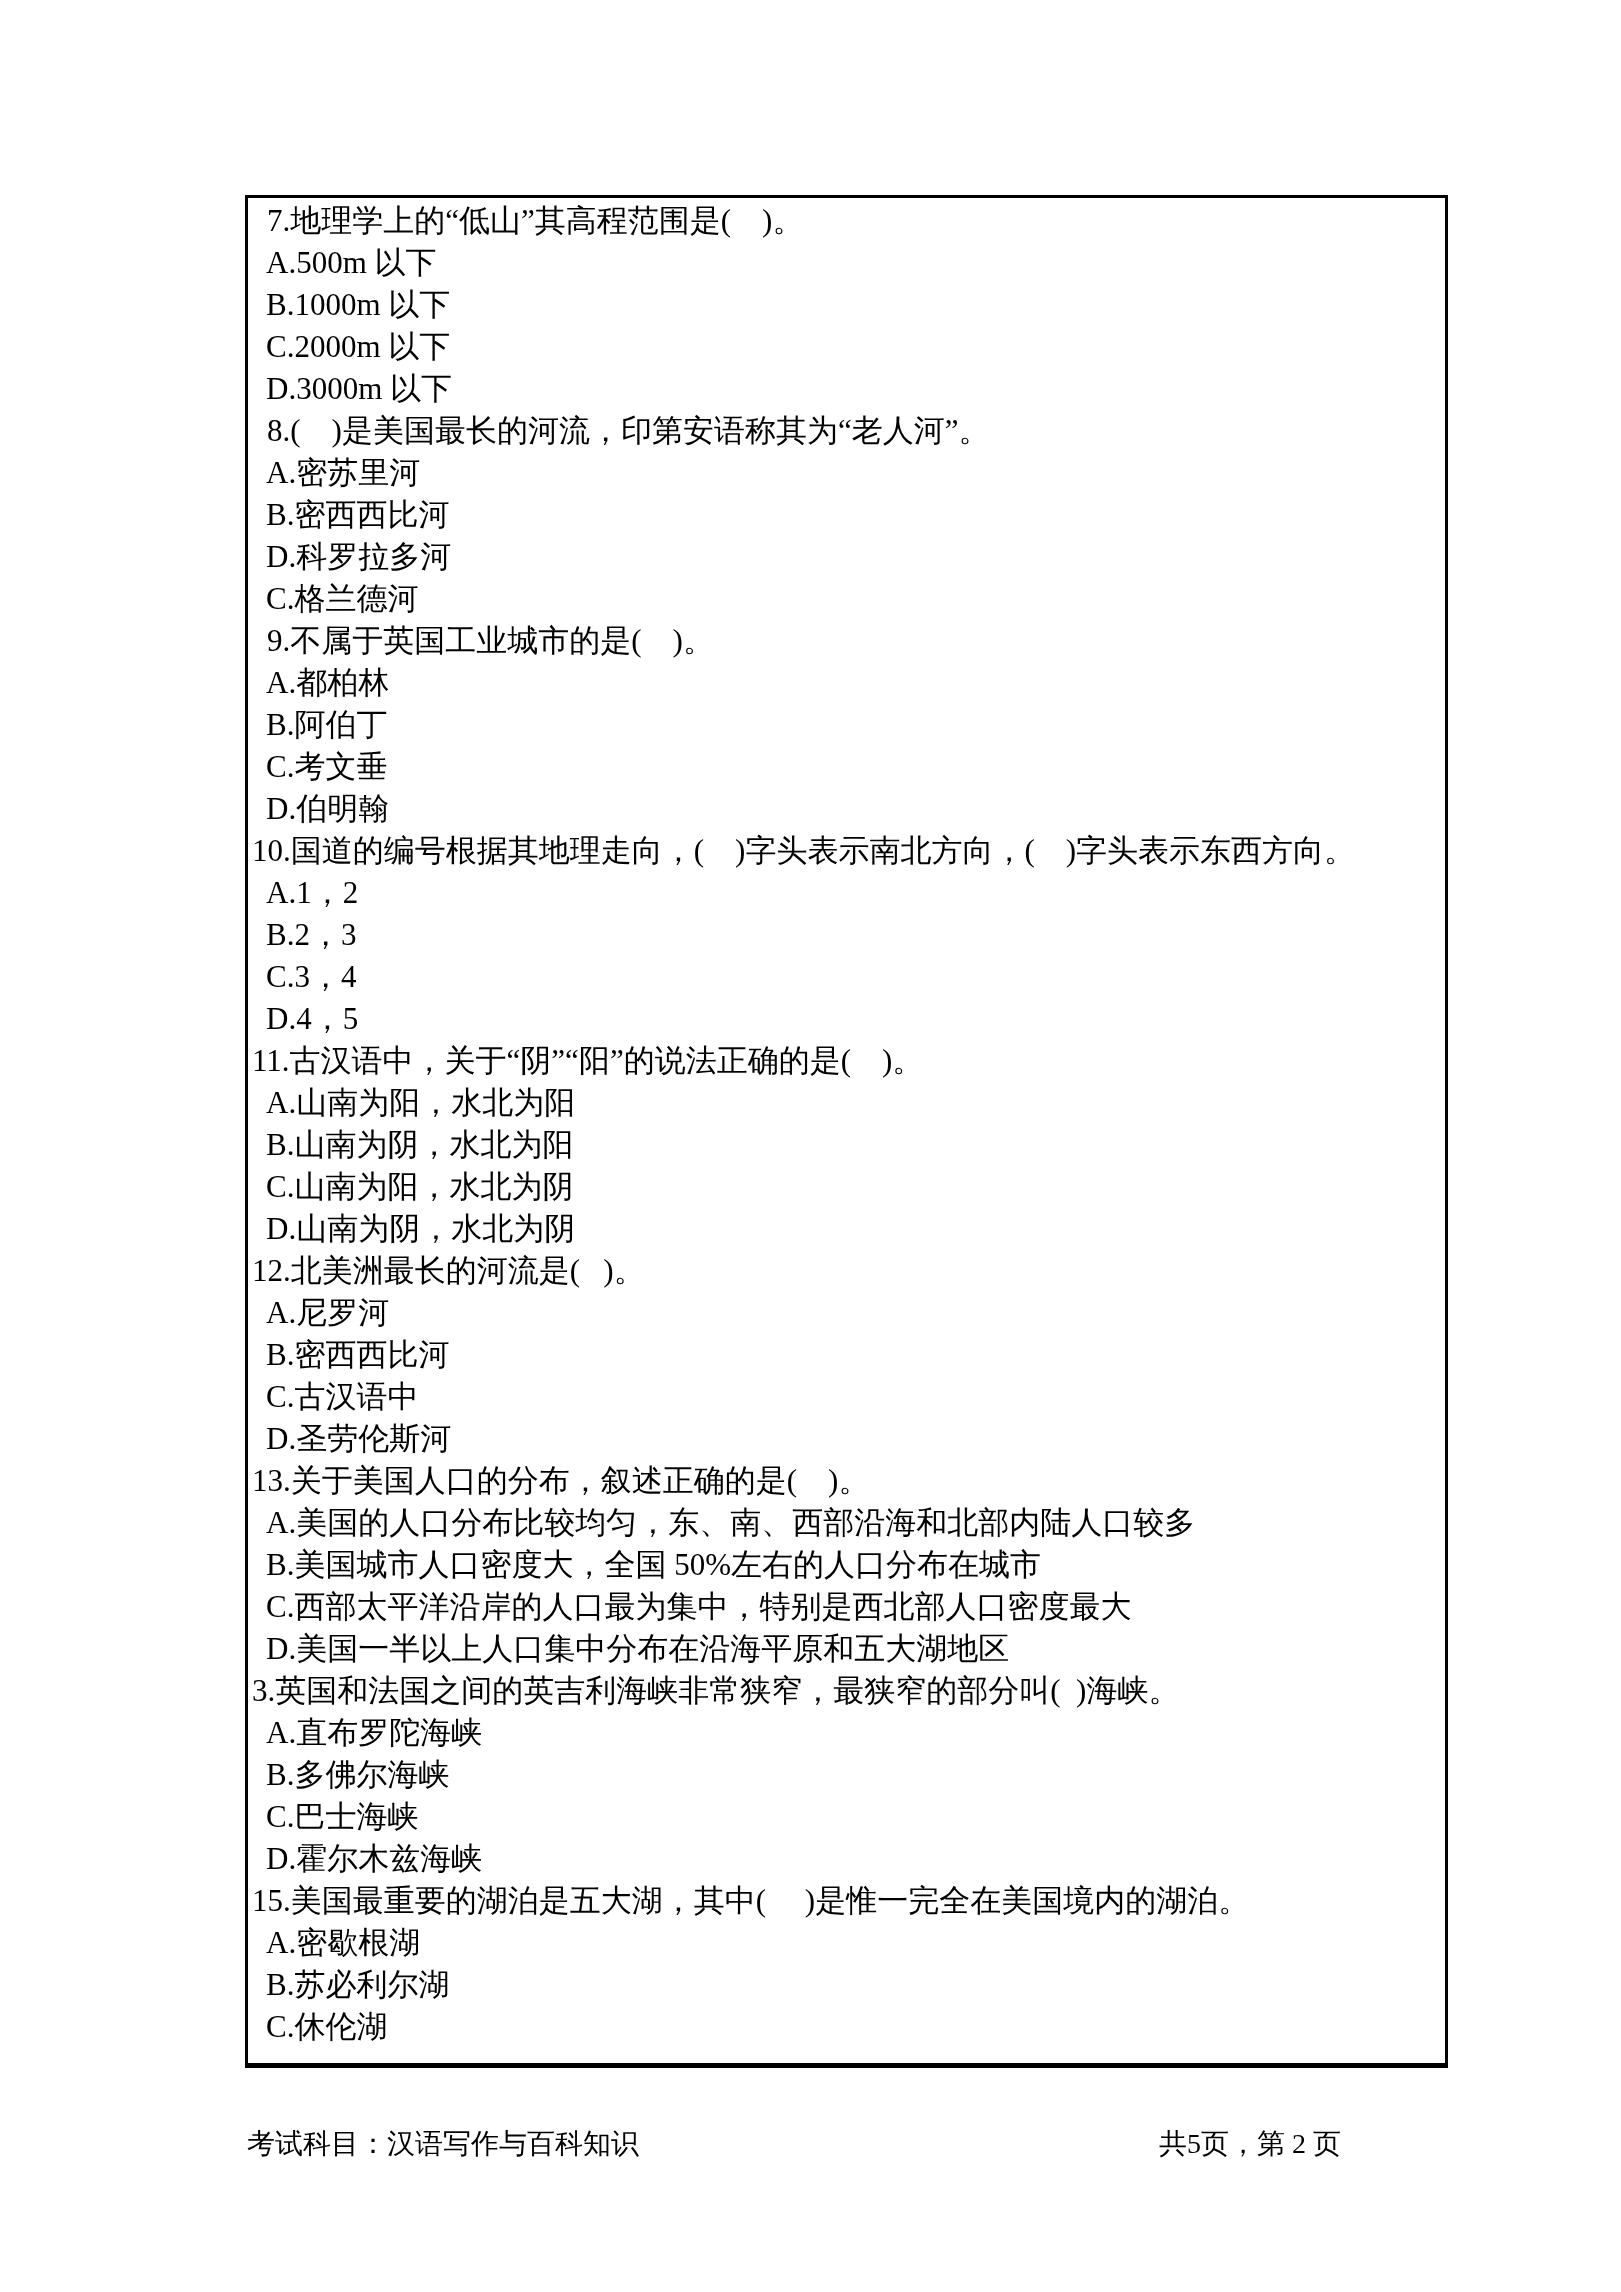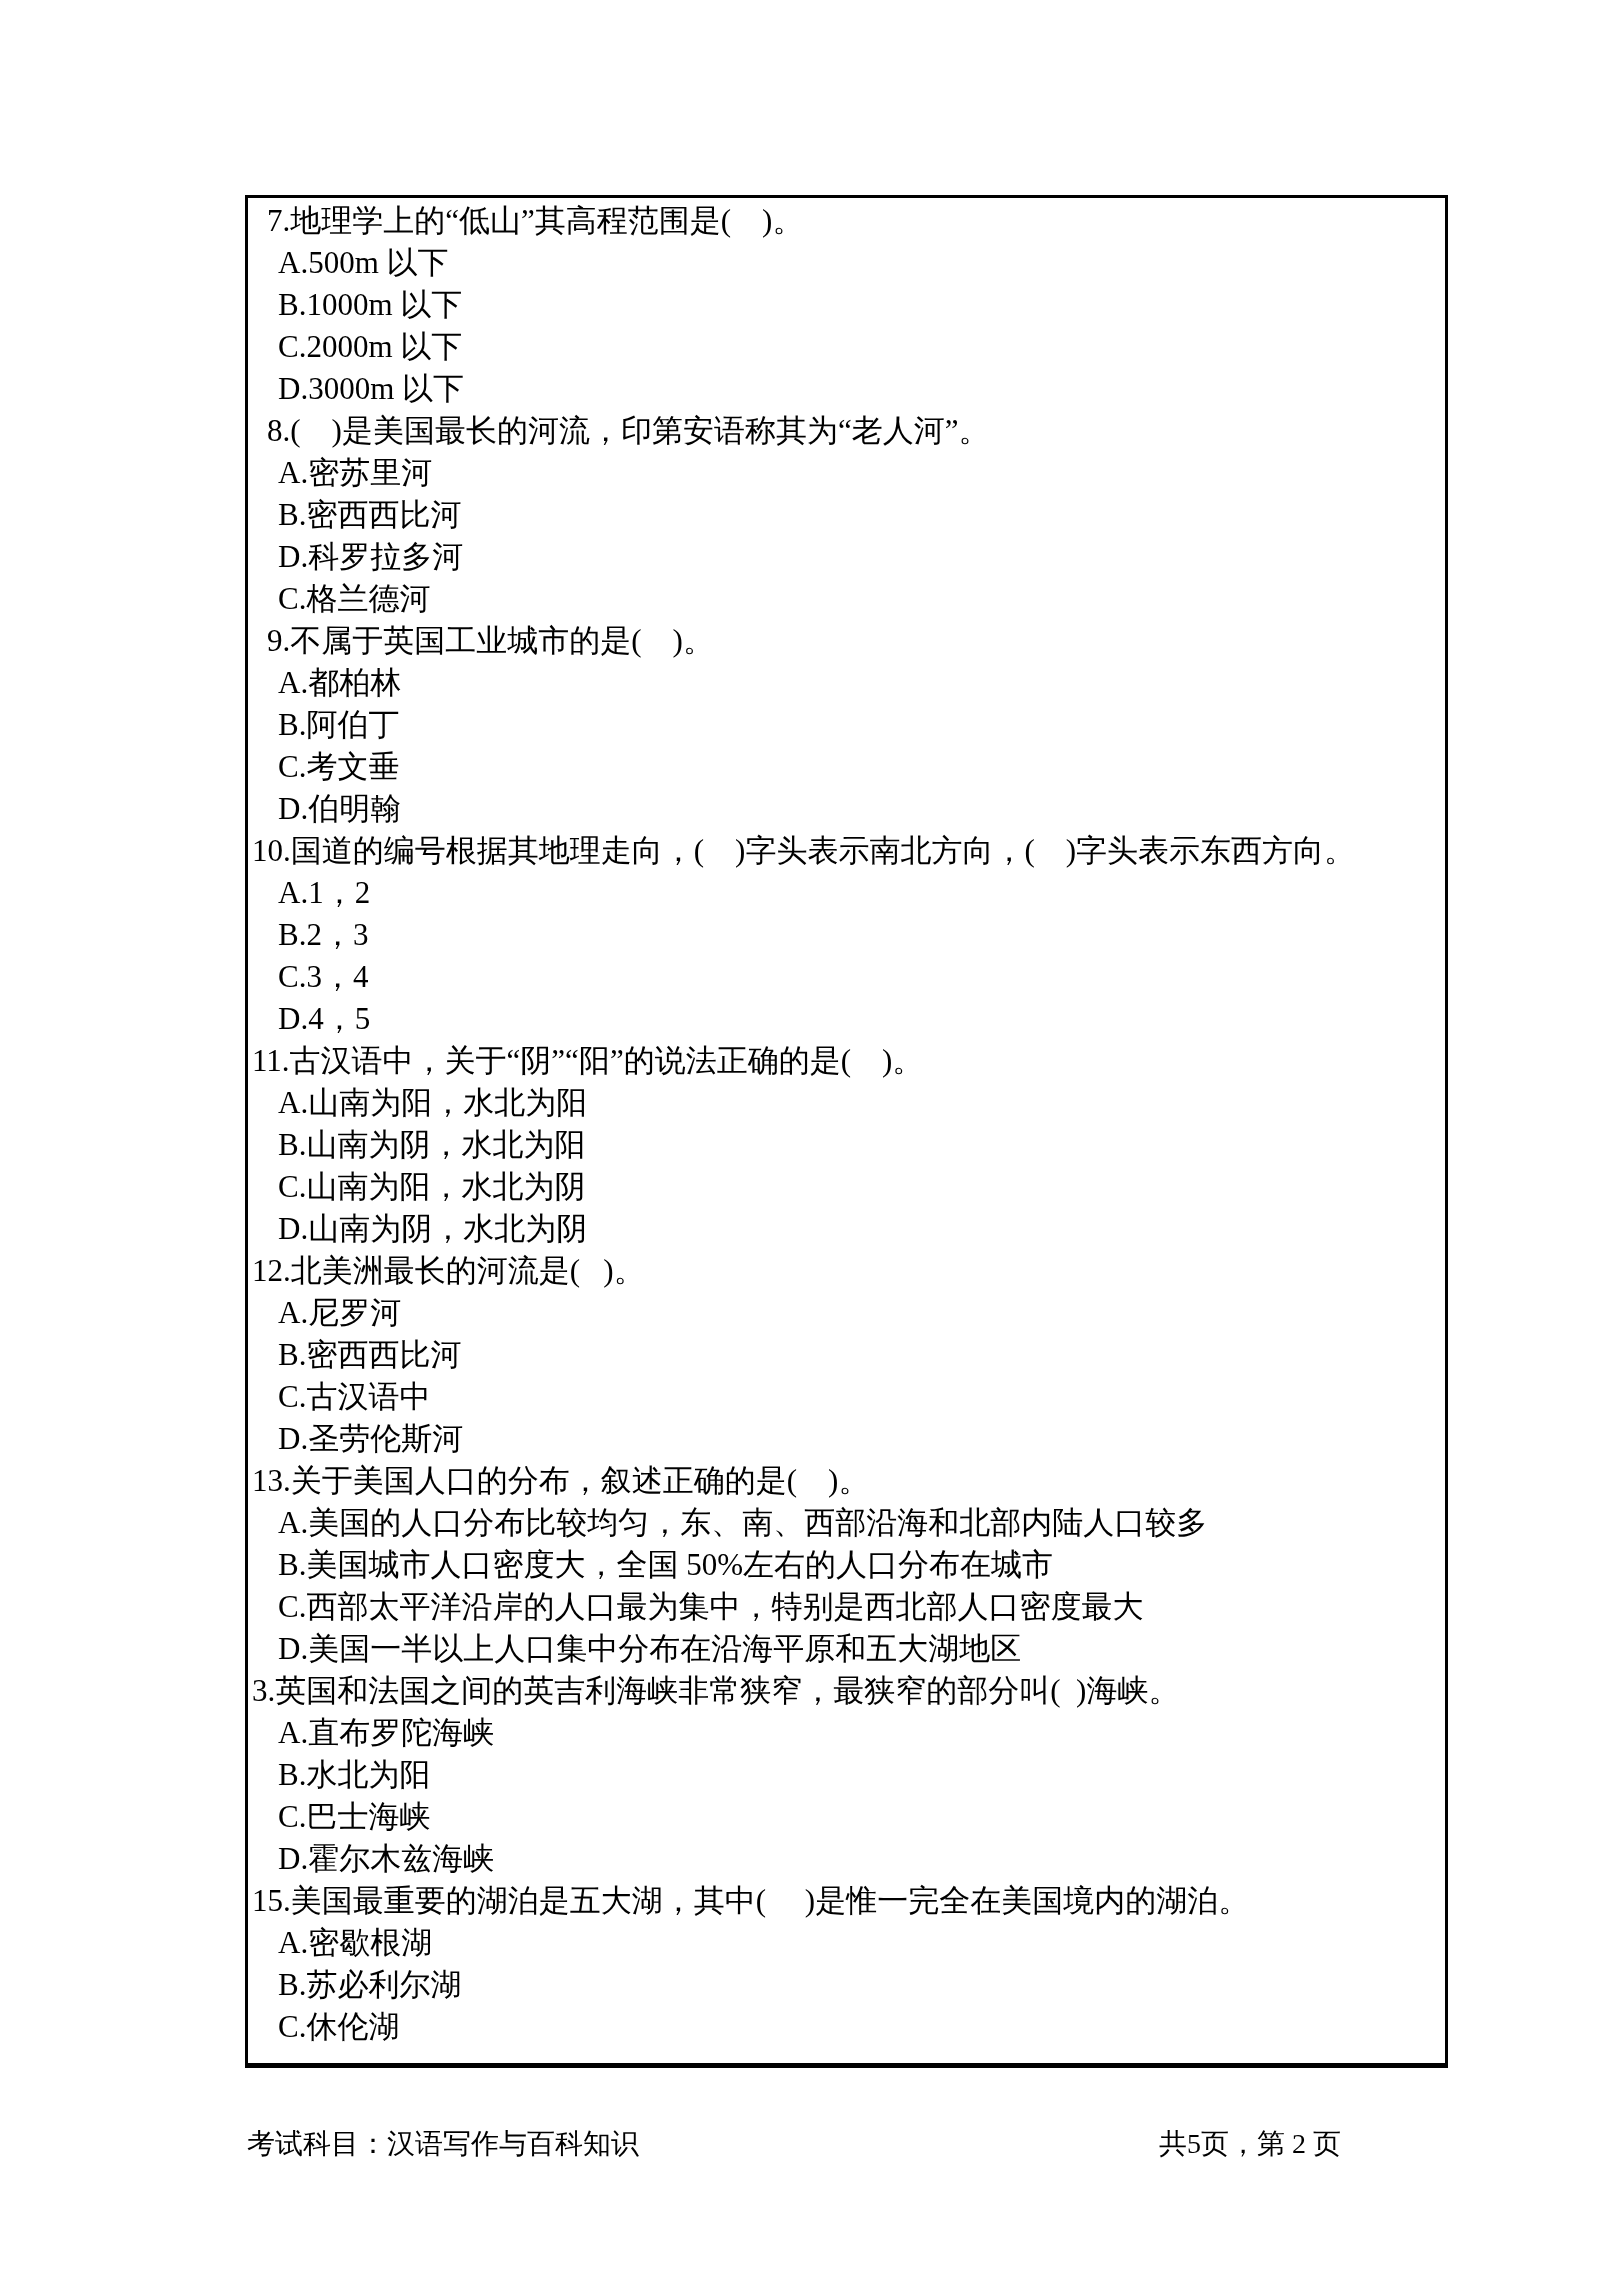--- a/index.html
+++ b/index.html
@@ -28,21 +28,21 @@
     background: #ffffff;
   }
   .line {
     white-space: pre;
     font-size: 31px;
     line-height: 42px;
     color: #000000;
   }
   .q-single { padding-left: 19px; }  
   .q-double { padding-left: 4px; }  
-  .opt      { padding-left: 30px; }  
+  .opt      { padding-left: 18px; }  
   .footer-left {
     position: absolute;
     left: 247px;
     top: 2125px;
     font-size: 28px;
     white-space: pre;
   }
   .footer-right {
     position: absolute;
     left: 1152px;
@@ -111,21 +111,21 @@
       <div class="line q-double">13.关于美国人口的分布，叙述正确的是(    )。</div>
       <div class="line opt">A.美国的人口分布比较均匀，东、南、西部沿海和北部内陆人口较多</div>
       <div class="line opt">B.美国城市人口密度大，全国 50%左右的人口分布在城市</div>
       <div class="line opt">C.西部太平洋沿岸的人口最为集中，特别是西北部人口密度最大</div>
       <div class="line opt">D.美国一半以上人口集中分布在沿海平原和五大湖地区</div>
     </div>
 
     <div>
       <div class="line q-double">3.英国和法国之间的英吉利海峡非常狭窄，最狭窄的部分叫(  )海峡。</div>
       <div class="line opt">A.直布罗陀海峡</div>
-      <div class="line opt">B.水北为阳</div>
+      <div class="line opt">B.多佛尔海峡</div>
       <div class="line opt">C.巴士海峡</div>
       <div class="line opt">D.霍尔木兹海峡</div>
     </div>
 
     <div>
       <div class="line q-double">15.美国最重要的湖泊是五大湖，其中(     )是惟一完全在美国境内的湖泊。</div>
       <div class="line opt">A.密歇根湖</div>
       <div class="line opt">B.苏必利尔湖</div>
       <div class="line opt">C.休伦湖</div>
     </div>

